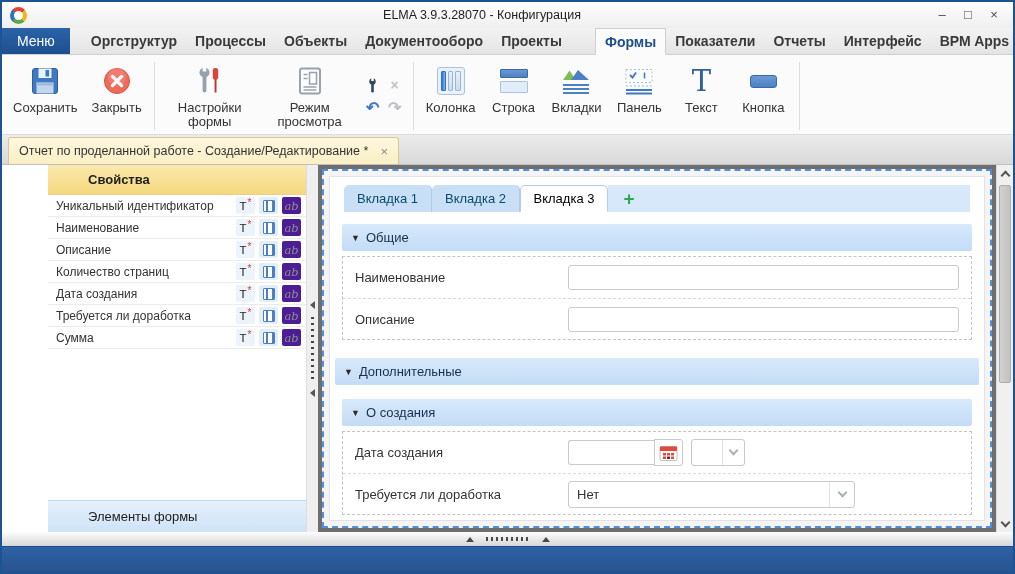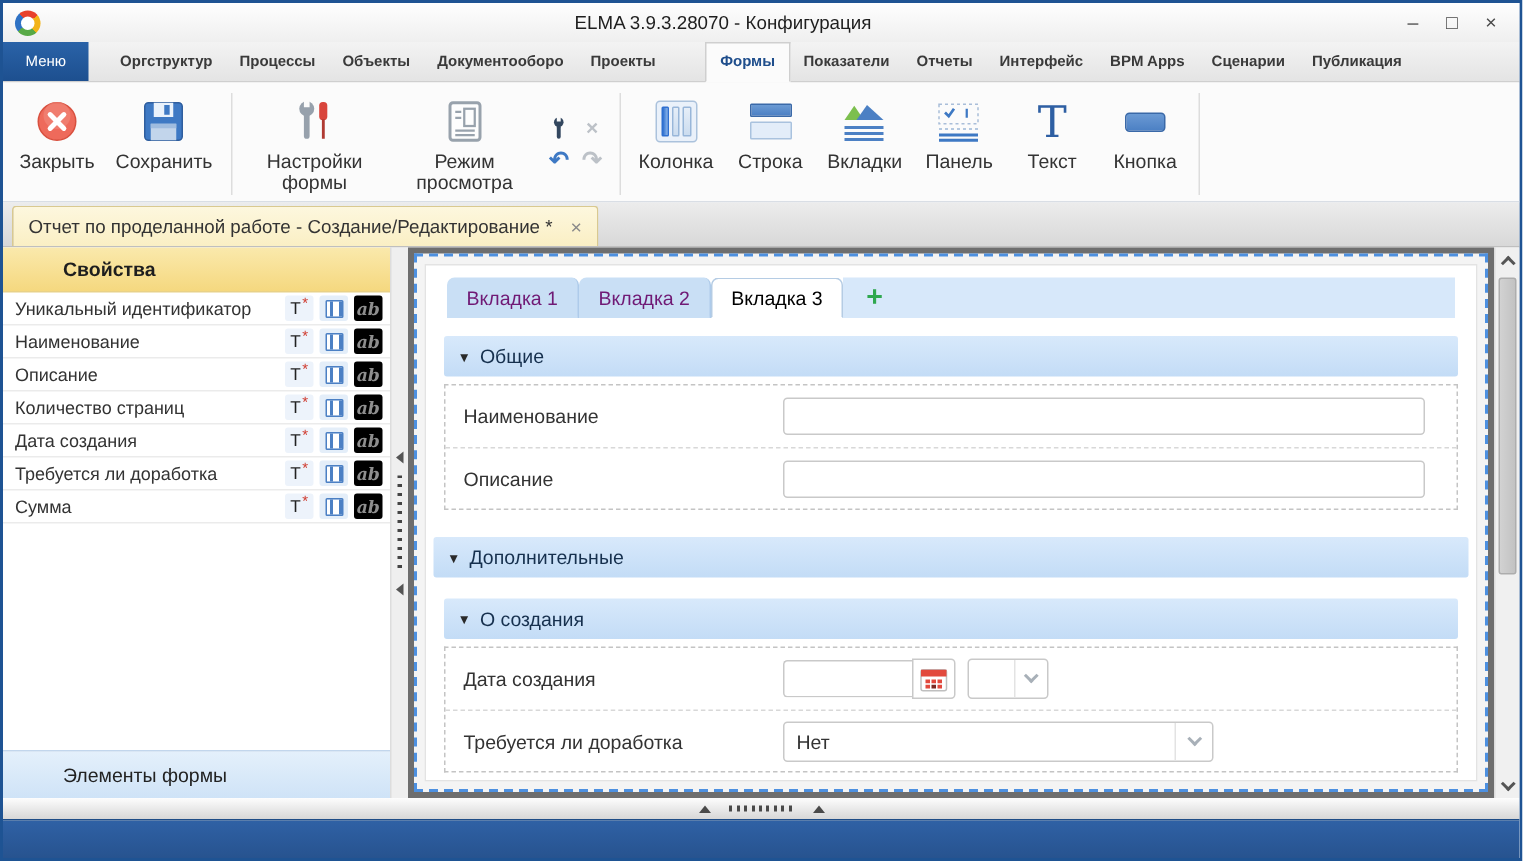--- a/index.html
+++ b/index.html
@@ -10,21 +10,21 @@
 
   
   .titlebar { height:26px; flex:0 0 26px; background:linear-gradient(#FEFEFE,#EFEFEF); display:flex; align-items:center; padding:0 8px; }
   .logo { width:17px; height:17px; border-radius:50%; background:conic-gradient(from -40deg,#E8412C 0 25%,#F2B418 25% 50%,#58A946 50% 75%,#2F72C4 75% 100%); position:relative; margin-right:6px; }
   .logo::after { content:""; position:absolute; left:4px; top:4px; width:9px; height:9px; background:#fff; border-radius:50%; }
   .title { flex:1; text-align:center; font-weight:normal; font-size:12.5px; color:#1E1E1E; }
   .win-controls { display:flex; gap:4px; }
   .win-controls span { width:22px; text-align:center; color:#4A4A4A; font-size:13px; line-height:18px; cursor:default; }
 
   
-  .menubar { height:27px; flex:0 0 27px; background:linear-gradient(#F3F3F3,#E4E4E4); border-bottom:1px solid #CFCFCF; display:flex; align-items:stretch; font-size:10px; }
+  .menubar { height:27px; flex:0 0 27px; background:linear-gradient(#F3F3F3,#E4E4E4); border-bottom:1px solid #CFCFCF; display:flex; align-items:stretch; font-size:14px; }
   .menu-btn { background:linear-gradient(#2A63A8,#1D4F8F); color:#fff; padding:0 15px; display:flex; align-items:center; margin-right:12px; }
   .menu-item { padding:0 9px; display:flex; align-items:center; color:#3A3A3A; white-space:nowrap;font-weight:bold; }
   .menu-item.active { background:#FBFBFB; color:#1F4E8C; border:1px solid #CFCFCF; border-bottom:1px solid #FBFBFB; margin-bottom:-1px;margin-left:24px; }
 
   
   .ribbon { height:80px; flex:0 0 80px; background:#FBFBFB; border-bottom:1px solid #D9DEE5; display:flex; align-items:stretch; padding:5px 4px 2px 4px; }
   .rbtn { display:flex; flex-direction:column; align-items:center; padding:2px 7px; min-width:62px; cursor:default; }
   .rbtn .icn { height:38px; display:flex; align-items:center; justify-content:center; }
   .rbtn .lbl { font-size:13px; color:#333; text-align:center; line-height:1.12; margin-top:1px; max-width:86px; }
   .rsep { width:1px; background:#DDDDDD; margin:2px 5px; }
@@ -42,45 +42,45 @@
   .row2 .r2 { height:12px; background:#E3EDF9; border:1px solid #A9C2DE; border-radius:1px; }
   .btn-icn { width:27px; height:13px; background:linear-gradient(#6B9AD4,#4C80C4); border:1px solid #3A69A8; border-radius:3px; }
   .t-glyph { font-family:"DejaVu Serif", serif; font-size:29px; color:#2E5FA3; line-height:1; }
 
   
   .doctabs { height:30px; flex:0 0 30px; background:linear-gradient(#ECECEC,#D8D8D8); border-bottom:1px solid #BFBFBF; display:flex; align-items:flex-end; padding-left:6px; }
   .doctab { height:27px; background:linear-gradient(#FDF7DE,#FAEFC4); border:1px solid #D9C990; border-bottom:none; border-radius:3px 3px 0 0; display:flex; align-items:center; padding:0 10px; font-size:12.5px; color:#333; }
   .doctab .close { margin-left:12px; color:#8A8A8A; font-size:13px; }
 
   
-  .main { flex:1 1 auto; display:flex; min-height:0; }
+  .main { flex:1 1 auto; display:flex; min-height:0;padding-left:46px; }
 
   .sidebar { width:258px; flex:0 0 258px; display:flex; flex-direction:column; background:#fff; }
   .sb-header { height:30px; flex:0 0 30px; background:linear-gradient(#FAE9AC,#F5D87F); border-bottom:1px solid #E8D188; display:flex; align-items:center; padding-left:40px; font-weight:bold; font-size:13px; color:#1E1E1E; }
   .prop-row { height:22px; flex:0 0 22px; display:flex; align-items:center; padding:0 5px 0 8px; border-bottom:1px solid #EBEBEB; font-size:12px; color:#333; }
   .prop-name { flex:1; white-space:nowrap; overflow:hidden; }
   .chip { height:17px; min-width:19px; display:flex; align-items:center; justify-content:center; border-radius:2px; margin-left:4px; font-size:11.5px; }
   .chip.tchip { background:#EDF3FB; color:#222; }
   .chip.tchip .star { color:#D03B2F; font-size:10px; margin-left:1px; transform:translateY(-3px); }
   .chip.colchip { background:#E4EEF9; }
   .colmini { width:12px; height:12px; border:1px solid #4C80C4; background:repeating-linear-gradient(90deg,#fff 0 2px,#4C80C4 2px 4px,#fff 4px 6px); border-radius:1px; }
-  .chip.abchip { background:#000000; color:#8E8E8E; font-style:italic; font-family:"DejaVu Serif", serif;font-weight:bold; }
+  .chip.abchip { background:#4c1d95; color:#8E8E8E; font-style:italic; font-family:"DejaVu Serif", serif; }
   .sb-fill { flex:1 1 auto; }
   .sb-footer { height:32px; flex:0 0 32px; background:linear-gradient(#E4F0FB,#CFE3F7); border-top:1px solid #C2D6EC; display:flex; align-items:center; padding-left:40px; font-size:13px; color:#222; }
 
   .vsplit { width:12px; flex:0 0 12px; background:#EFEFEF; border-left:1px solid #DDD; display:flex; flex-direction:column; align-items:center; justify-content:center; gap:8px; }
   .tri-left { width:0; height:0; border-top:4px solid transparent; border-bottom:4px solid transparent; border-right:5px solid #555; }
   .vdots { width:3px; height:64px; background-image:repeating-linear-gradient(#444 0 2px,transparent 2px 6px); }
 
   .canvas-wrap { flex:1 1 auto; background:#6E6E6E; padding:4px; min-width:0; }
   .canvas-sel { height:100%; border:2px dashed #4D90E0; background:#F4F4F4; padding:5px; overflow:hidden; }
   .form { height:100%; background:#fff; border:1px solid #E3E3E3; overflow:hidden; padding-top:8px; }
 
   .tabrow { display:flex; align-items:stretch; height:27px; margin-left:14px; margin-right:14px; }
-  .ftab { width:88px; display:flex; align-items:center; justify-content:center; font-size:13px; color:#701a75; background:#C9DFF5; border-right:1px solid #AECBEA; border-radius:5px 5px 0 0; }
+  .ftab { width:88px; display:flex; align-items:center; justify-content:center; font-size:13px; color:#0c4a6e; background:#C9DFF5; border-right:1px solid #AECBEA; border-radius:5px 5px 0 0; }
   .ftab.active { background:#fff; color:#000000; border:1px solid #B5CCE4; border-bottom:1px solid #fff; }
   .addtab { width:42px; display:flex; align-items:center; justify-content:center; background:#D7E8FA; color:#2FA84F; font-size:19px; font-weight:bold; }
   .tabfill { flex:1; background:#D7E8FA; }
 
   .section-h { height:27px; background:linear-gradient(#D8E9FB,#C3DCF6); display:flex; align-items:center; padding-left:9px; font-size:13px; color:#16304E; border-radius:2px; }
   .sec-arrow { font-size:9px; color:#2A2A2A; margin-right:6px; }
   .m-general { margin:12px 12px 0 12px; }
   .m-additional { margin:18px 5px 0 5px; }
   .m-about { margin:14px 12px 0 12px; }
 
@@ -145,39 +145,39 @@
     <span class="menu-item">Сценарии</span>
     <span class="menu-item">Публикация</span>
 
   </div>
 
   <div class="ribbon">
 
     <div class="rbtn">
       <div class="icn">
         <svg width="30" height="30" viewBox="0 0 30 30">
-          <circle cx="15" cy="15" r="12.5" fill="#EE6A5B" stroke="#D8503F"></circle>
-          <circle cx="15" cy="11" r="9" fill="#F28D7F" opacity="0.55"></circle>
-          <path d="M10.4 10.4 L19.6 19.6 M19.6 10.4 L10.4 19.6" stroke="#fff" stroke-width="3.3" stroke-linecap="round"></path>
-        </svg>
-      </div>
-      <span class="lbl">Закрыть</span>
-    </div>
-
-    <div class="rbtn">
-      <div class="icn">
-        <svg width="30" height="30" viewBox="0 0 30 30">
           <rect x="2.5" y="2.5" width="25" height="25" rx="2.5" fill="#3E79C4" stroke="#2F5E9E"></rect>
           <rect x="8.5" y="2.5" width="13" height="9.5" fill="#EAF2FB"></rect>
           <rect x="15.5" y="4" width="3.6" height="6.5" fill="#3E79C4"></rect>
           <rect x="6.5" y="16.5" width="17" height="11" fill="#C2D5EB"></rect>
           <rect x="6.5" y="16.5" width="17" height="3" fill="#9FBCDF"></rect>
         </svg>
       </div>
       <span class="lbl">Сохранить</span>
+    </div>
+
+    <div class="rbtn">
+      <div class="icn">
+        <svg width="30" height="30" viewBox="0 0 30 30">
+          <circle cx="15" cy="15" r="12.5" fill="#EE6A5B" stroke="#D8503F"></circle>
+          <circle cx="15" cy="11" r="9" fill="#F28D7F" opacity="0.55"></circle>
+          <path d="M10.4 10.4 L19.6 19.6 M19.6 10.4 L10.4 19.6" stroke="#fff" stroke-width="3.3" stroke-linecap="round"></path>
+        </svg>
+      </div>
+      <span class="lbl">Закрыть</span>
     </div>
 
     <div class="rsep"></div>
 
     <div class="rbtn">
       <div class="icn">
         <svg width="30" height="30" viewBox="0 0 30 30">
           <circle cx="9.5" cy="6.5" r="5" fill="#97A1AC"></circle>
           <rect x="7.6" y="0" width="3.8" height="5.5" fill="#FBFBFB"></rect>
           <rect x="7.6" y="9.5" width="3.8" height="17" rx="1.9" fill="#97A1AC"></rect>

